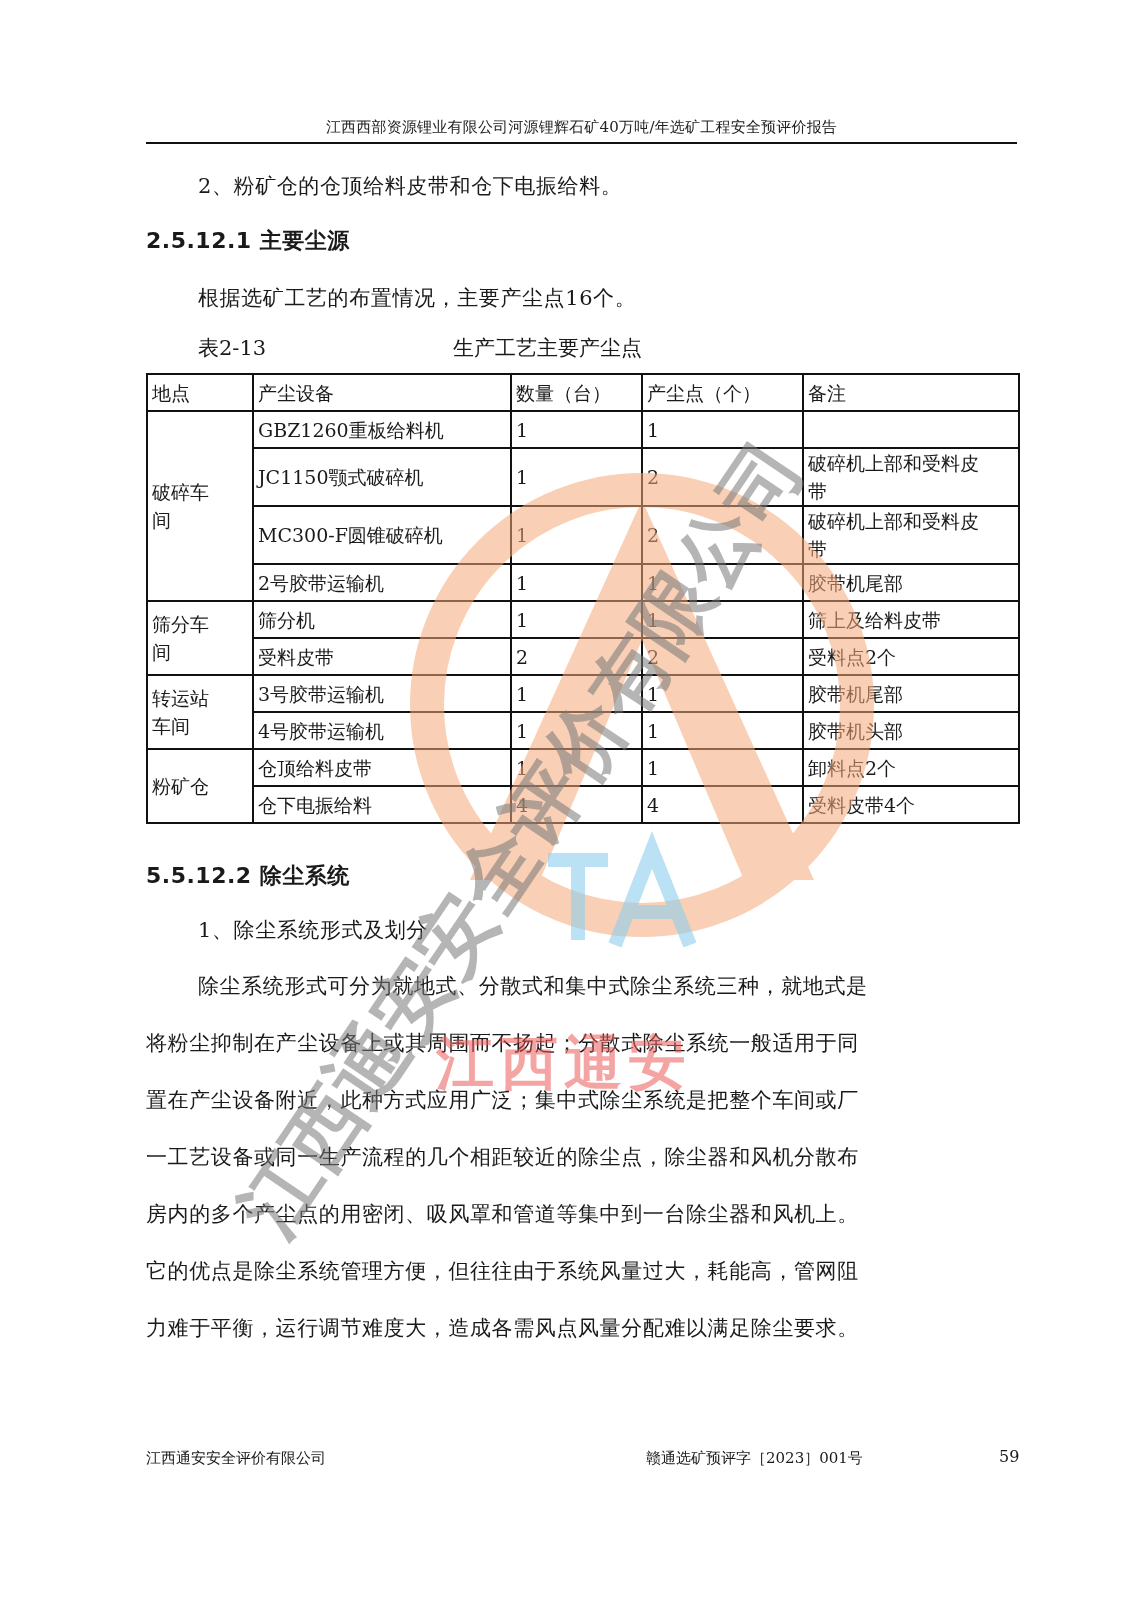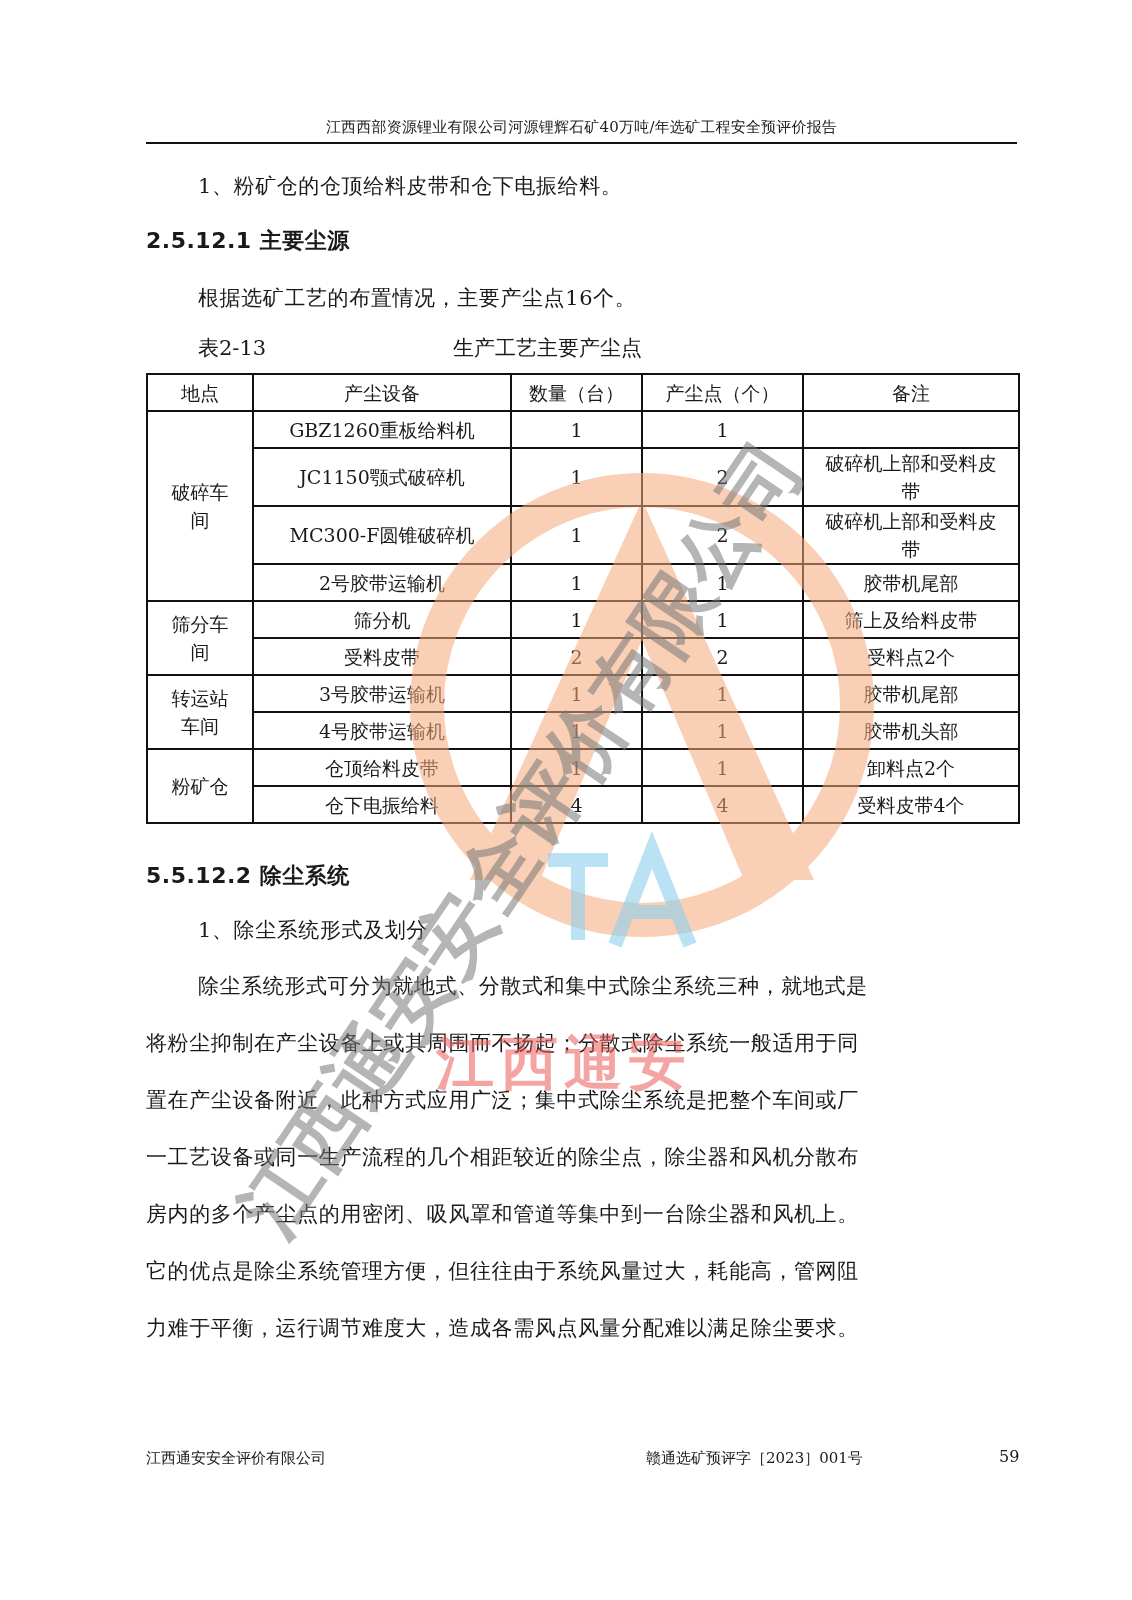--- a/index.html
+++ b/index.html
@@ -14,21 +14,21 @@
 
   .body-text { position: absolute; left: 146px; width: 872px; font-size: 21px; line-height: 57px;
     letter-spacing: 0.6px; white-space: nowrap; }
   .indent { padding-left: 52px; }
   .heading { position: absolute; left: 146px; font-size: 22px; font-weight: bold;
     font-family: "DejaVu Sans", "Liberation Sans", sans-serif; letter-spacing: 0.5px; }
   .caption { position: absolute; top: 334px; font-size: 21px; }
 
   table.dust { position: absolute; left: 146px; top: 373px; width: 872px; border-collapse: collapse;
     table-layout: fixed; font-size: 19px; z-index: 2; }
-  table.dust td, table.dust th { border: 2px solid #111; text-align: center; vertical-align: middle;
+  table.dust td, table.dust th { border: 2px solid #111; text-align: left; vertical-align: middle;
     font-weight: normal; padding: 0 4px; line-height: 28px; background: transparent; }
   table.dust th { height: 35px; }
   .r-single td { height: 35px; }
   .r-double td { height: 54px; }
 
   .footer-left { position: absolute; left: 146px; top: 1449px; font-size: 15px; }
   .footer-mid { position: absolute; left: 646px; top: 1449px; font-size: 15px; }
   .footer-page { position: absolute; left: 999px; top: 1447px; font-size: 16px; }
 
   
@@ -40,21 +40,21 @@
     transform: rotate(-56deg); transform-origin: 50% 50%; white-space: nowrap; width: 1000px; }
 </style>
 </head>
 <body>
 
 <div class="page">
 
   <div class="running-header">江西西部资源锂业有限公司河源锂辉石矿40万吨/年选矿工程安全预评价报告</div>
   <div class="header-rule"></div>
 
-  <div class="body-text indent" style="top:158px;">1、粉矿仓的仓顶给料皮带和仓下电振给料。</div>
+  <div class="body-text indent" style="top:158px;">2、粉矿仓的仓顶给料皮带和仓下电振给料。</div>
 
   <div class="heading" style="top:226px;">2.5.12.1 主要尘源</div>
 
   <div class="body-text indent" style="top:270px;">根据选矿工艺的布置情况，主要产尘点16个。</div>
 
   <div class="caption" style="left:198px;">表2-13</div>
   <div class="caption" style="left:453px;">生产工艺主要产尘点</div>
 
   <table class="dust">
     <colgroup>

